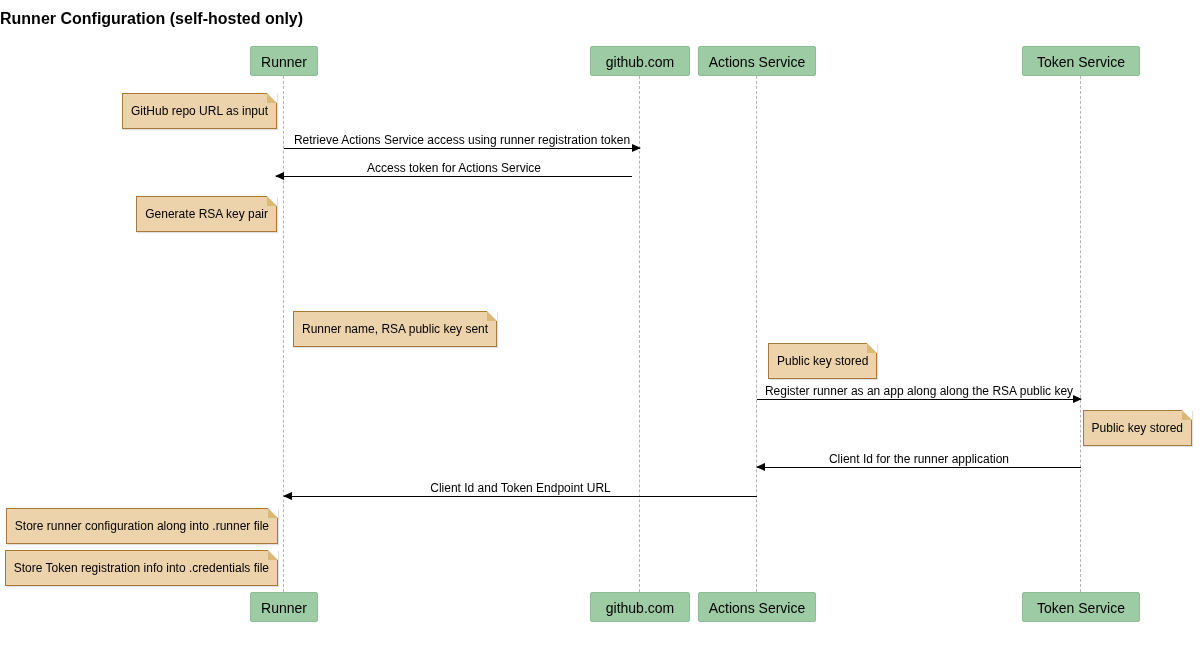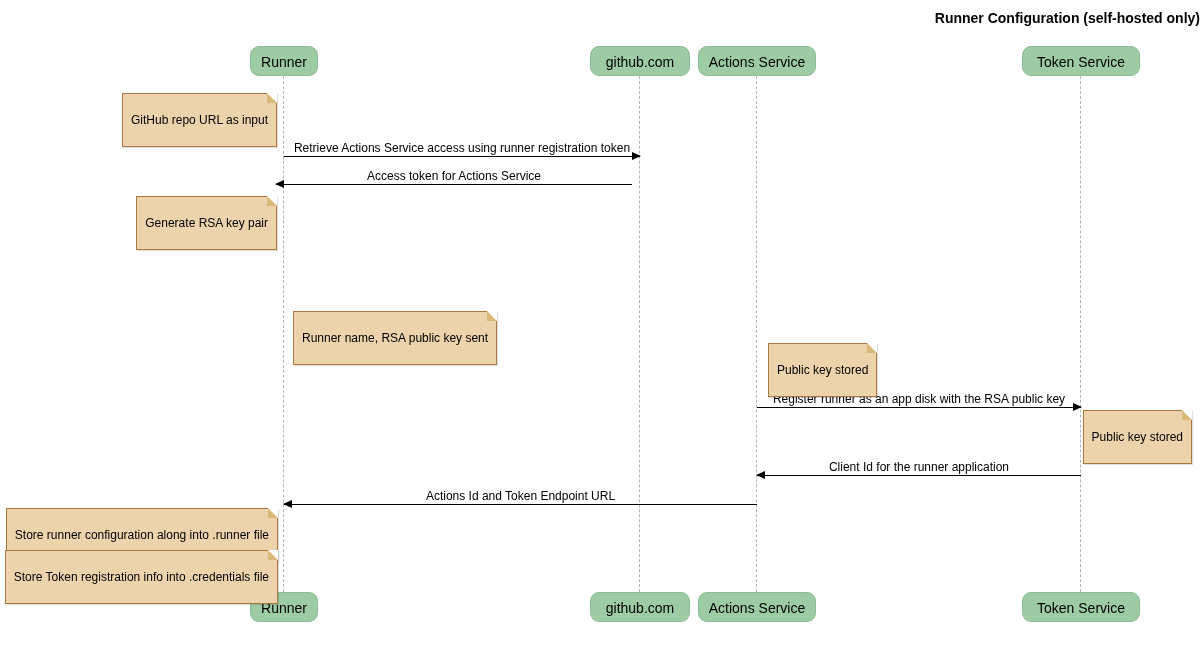--- a/index.html
+++ b/index.html
@@ -12,61 +12,61 @@
     --arrow:#000000;
     --text:#000000;
     --background:#FFFFFF;
   }
   html,body{margin:0;padding:0;background:var(--background);}
   body{font-family:"Liberation Sans","DejaVu Sans",sans-serif;color:var(--text);}
   #diagram{position:relative;width:1200px;height:647px;background:var(--background);overflow:hidden;}
 
   .title{
     position:absolute;top:10px;left:0;width:100%;
-    text-align:right;font-size:14px;font-weight:bold;white-space:nowrap;
+    text-align:left;font-size:16px;font-weight:bold;white-space:nowrap;
   }
 
   .pbox{
     position:absolute;height:30px;line-height:30px;
     background:var(--participant-fill);
     border:1px solid var(--participant-border);
-    border-radius:9px;
+    border-radius:2px;
     text-align:center;font-size:14px;white-space:nowrap;
     box-sizing:border-box;
   }
 
   .lifeline{
     position:absolute;top:76px;height:516px;width:0;
     border-left:1px dashed var(--lifeline);
   }
 
   .msg{position:absolute;}
   .msg-label{
     font-size:12px;line-height:14px;text-align:center;
-    white-space:nowrap;margin-bottom:1px;margin-top:8px;
+    white-space:nowrap;margin-bottom:1px;
   }
   .msg-line{
     position:relative;height:0;border-top:1px solid var(--arrow);
   }
   .msg-line.arrow-right::after{
     content:"";position:absolute;right:-1px;top:-5px;width:0;height:0;
     border-left:9px solid var(--arrow);
     border-top:4px solid transparent;border-bottom:4px solid transparent;
   }
   .msg-line.arrow-left::before{
     content:"";position:absolute;left:-1px;top:-5px;width:0;height:0;
     border-right:9px solid var(--arrow);
     border-top:4px solid transparent;border-bottom:4px solid transparent;
   }
 
   .note{
     position:absolute;
     background:var(--note-fill);
     border:1px solid var(--note-border);
-    padding:19px 8px;
+    padding:10px 8px;
     font-size:12px;line-height:14px;white-space:nowrap;
     box-shadow:1px 1px 1px rgba(0,0,0,0.12);
   }
   .note .fold{
     content:"";position:absolute;top:-1px;right:-1px;width:0;height:0;
     border-style:solid;
     border-width:0 10px 10px 0;
     border-color:transparent var(--background) var(--note-fold) transparent;
   }
 </style>
@@ -97,31 +97,31 @@
     <div class="msg-line arrow-right"></div>
   </div>
 
   <div class="msg" style="left:276px;top:161px;width:356px">
     <div class="msg-label">Access token for Actions Service</div>
     <div class="msg-line arrow-left"></div>
   </div>
 
 
   <div class="msg" style="left:757px;top:384px;width:324px">
-    <div class="msg-label">Register runner as an app disk with the RSA public key</div>
+    <div class="msg-label">Register runner as an app along along the RSA public key</div>
     <div class="msg-line arrow-right"></div>
   </div>
 
   <div class="msg" style="left:757px;top:452px;width:324px">
     <div class="msg-label">Client Id for the runner application</div>
     <div class="msg-line arrow-left"></div>
   </div>
 
   <div class="msg" style="left:284px;top:481px;width:473px">
-    <div class="msg-label">Actions Id and Token Endpoint URL</div>
+    <div class="msg-label">Client Id and Token Endpoint URL</div>
     <div class="msg-line arrow-left"></div>
   </div>
 
   <div class="note" style="right:923px;top:93px">
     <span class="fold"></span>
     <span class="note-text">GitHub repo URL as input</span>
   </div>
 
   <div class="note" style="right:923px;top:196px">
     <span class="fold"></span>

